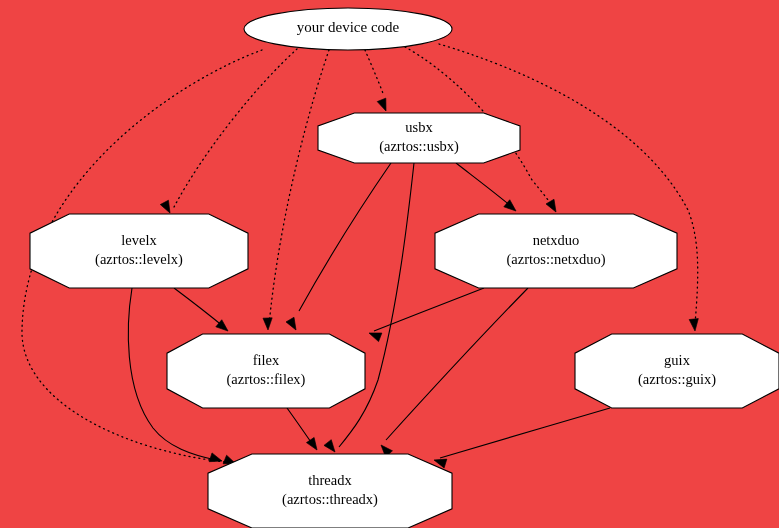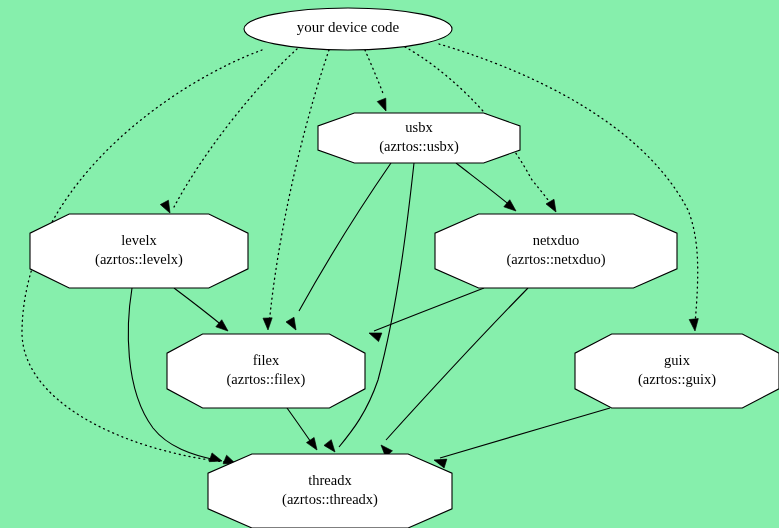--- a/index.html
+++ b/index.html
@@ -8,21 +8,21 @@
     padding: 0;
     background: #ffffff;
   }
   body {
     font-family: "Liberation Serif", "DejaVu Serif", serif;
   }
   #graph-canvas {
     position: relative;
     width: 779px;
     height: 528px;
-    background: #86efac;
+    background: #ef4444;
     overflow: hidden;
   }
   #graph-svg {
     position: absolute;
     left: 0;
     top: 0;
     width: 779px;
     height: 528px;
   }
   .node-shape {

